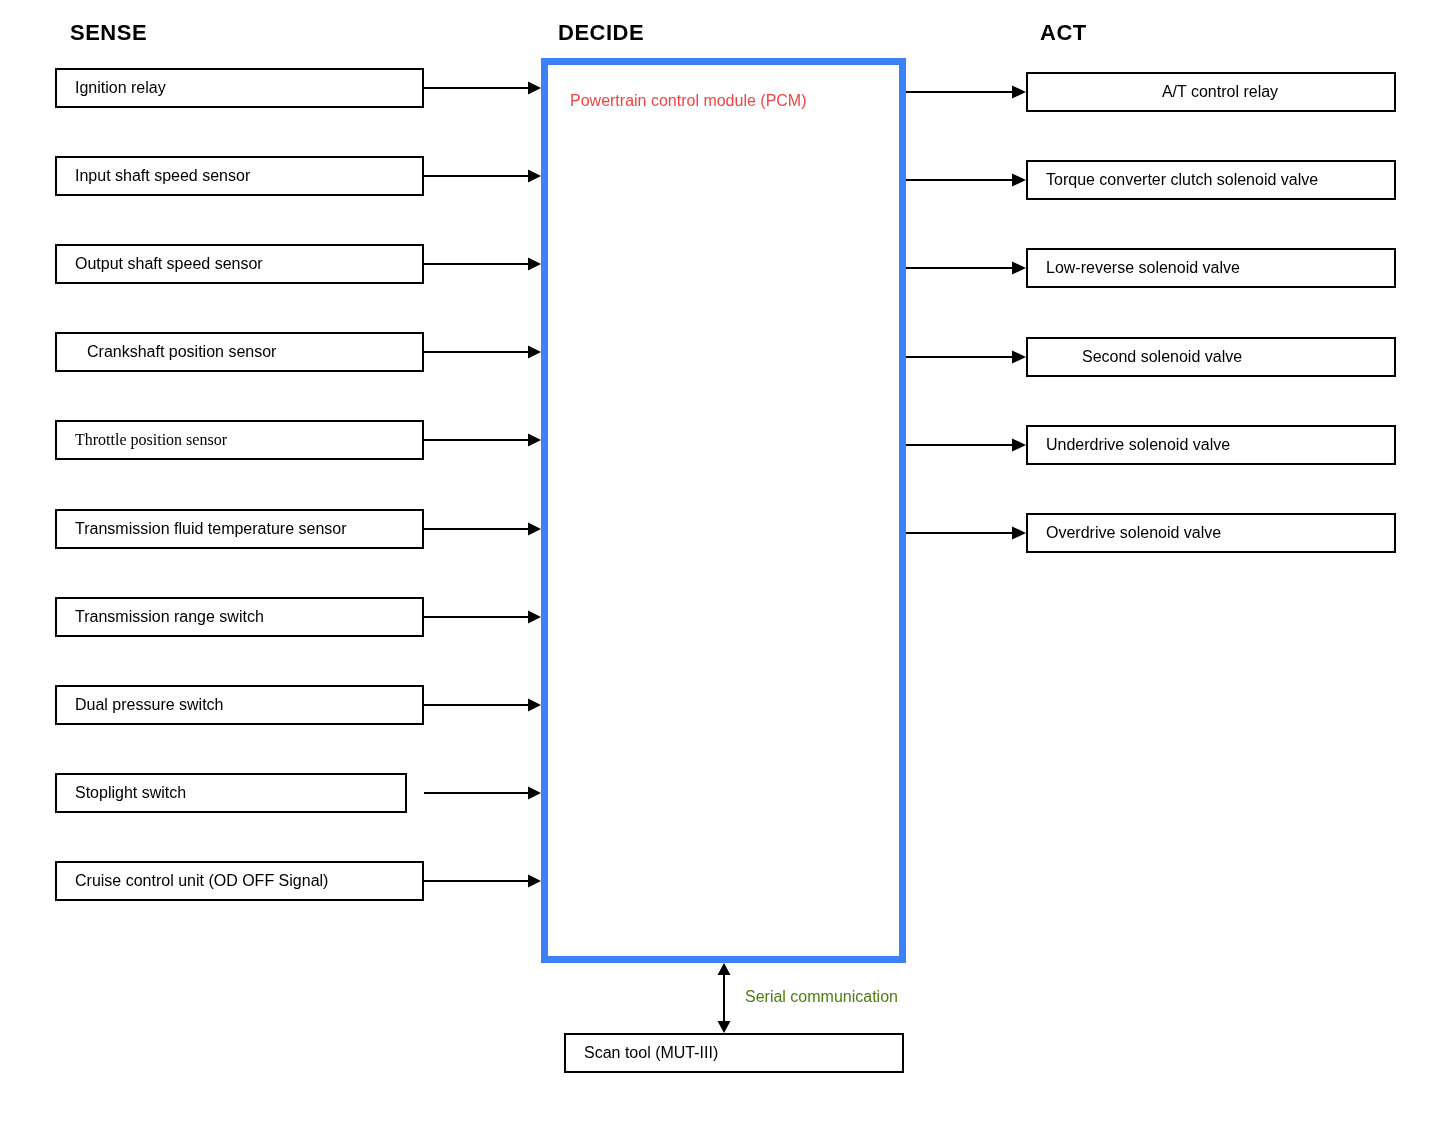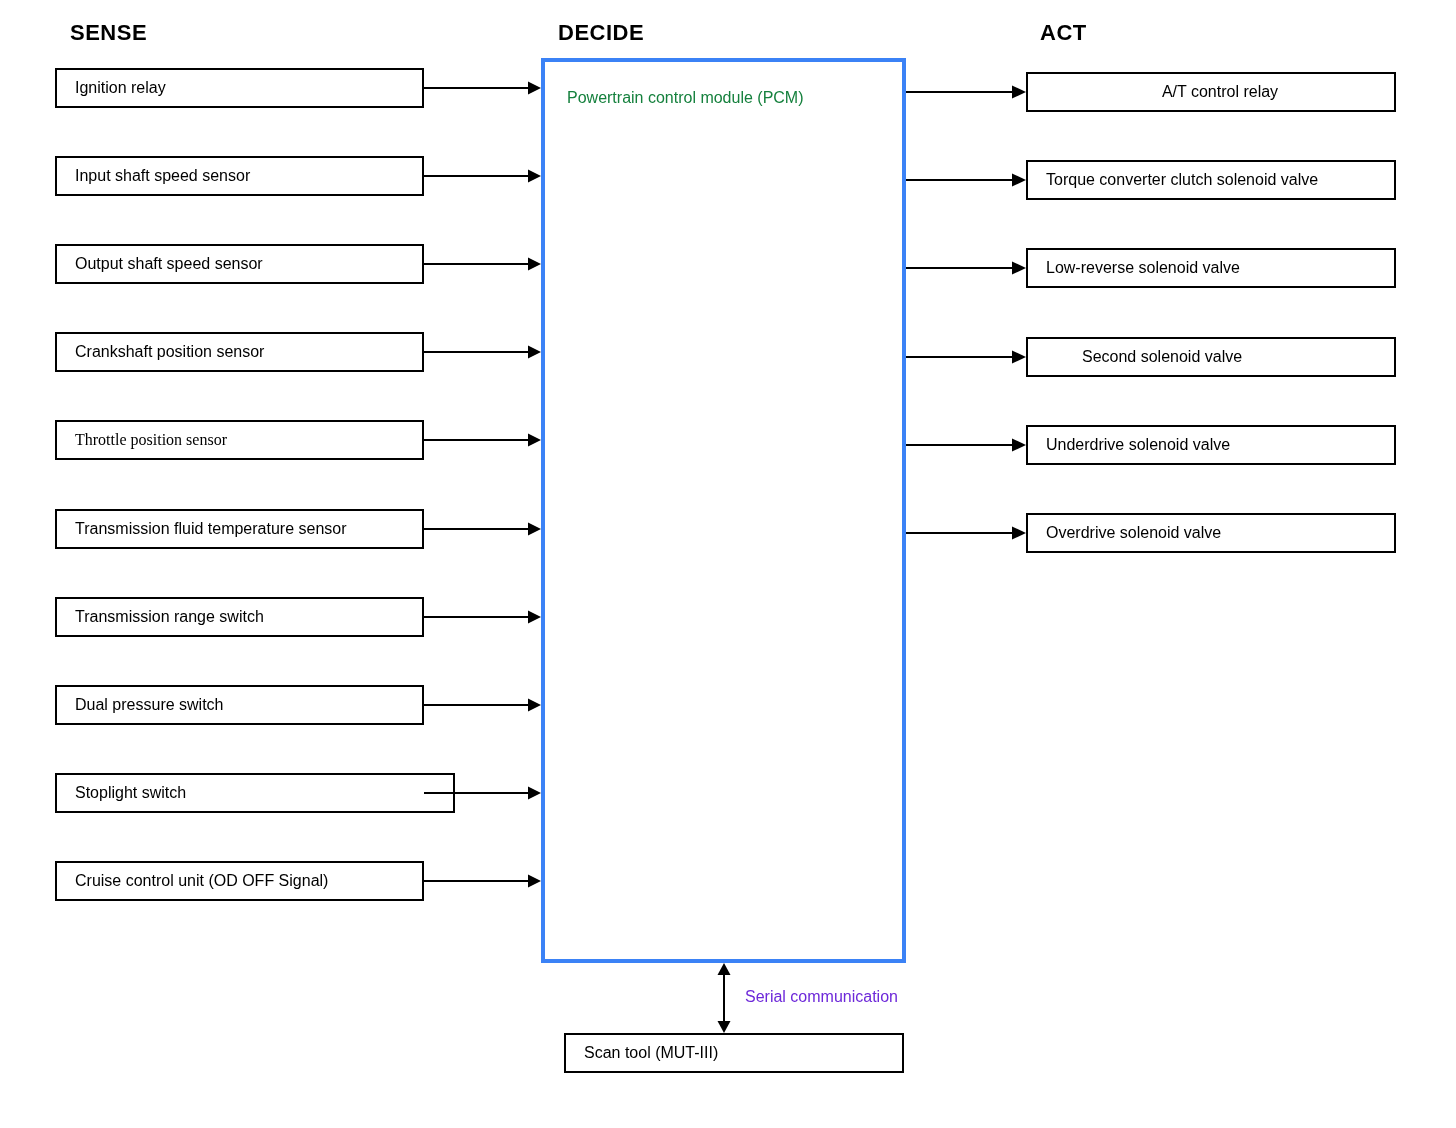--- a/index.html
+++ b/index.html
@@ -36,23 +36,23 @@
   }
   .node-box .node-label {
     font-size: 16px;
     line-height: 1.1;
     white-space: nowrap;
     padding-left: 18px;
   }
   .pcm-box {
     position: absolute;
     box-sizing: border-box;
-    border: 4px solid #3b82f6;
-    background: #ffffff;
-    color: #15803d;
+    border: 7px solid #3b82f6;
+    background: #ffffff;
+    color: #ef4444;
   }
   .pcm-box .pcm-label {
     position: absolute;
     top: 27px;
     left: 22px;
     font-size: 16px;
     line-height: 1.1;
     white-space: nowrap;
   }
   .connector {
@@ -66,21 +66,21 @@
     shape-rendering: crispEdges;
   }
   .edge-head {
     fill: #000000;
     stroke: none;
   }
   .serial-label {
     position: absolute;
     font-size: 16px;
     line-height: 1.1;
-    color: #6d28d9;
+    color: #4d7c0f;
     white-space: nowrap;
   }
 </style>
 </head>
 <body>
 
 <div id="canvas">
 
   <div class="col-header" style="left:70px; top:22px;text-align:right;">SENSE</div>
   <div class="col-header" style="left:558px; top:22px;">DECIDE</div>
@@ -88,36 +88,36 @@
 
   <div class="node-box" style="left:55px; top:68px; width:369px; height:40px;">
     <span class="node-label">Ignition relay</span>
   </div>
   <div class="node-box" style="left:55px; top:156px; width:369px; height:40px;">
     <span class="node-label">Input shaft speed sensor</span>
   </div>
   <div class="node-box" style="left:55px; top:244px; width:369px; height:40px;">
     <span class="node-label">Output shaft speed sensor</span>
   </div>
-  <div class="node-box" style="left:55px; top:332px; width:369px; height:40px;">
+  <div class="node-box" style="left:55px; top:332px; width:369px; height:40px;padding-left:12px;">
     <span class="node-label">Crankshaft position sensor</span>
   </div>
   <div class="node-box" style="left:55px; top:420px; width:369px; height:40px;font-family:Liberation Serif, serif;">
     <span class="node-label">Throttle position sensor</span>
   </div>
   <div class="node-box" style="left:55px; top:509px; width:369px; height:40px;">
     <span class="node-label">Transmission fluid temperature sensor</span>
   </div>
   <div class="node-box" style="left:55px; top:597px; width:369px; height:40px;">
     <span class="node-label">Transmission range switch</span>
   </div>
   <div class="node-box" style="left:55px; top:685px; width:369px; height:40px;">
     <span class="node-label">Dual pressure switch</span>
   </div>
-  <div class="node-box" style="left:55px; top:773px; width:400px; height:40px;text-align:center;">
+  <div class="node-box" style="left:55px; top:773px; width:352px; height:40px;text-align:center;">
     <span class="node-label">Stoplight switch</span>
   </div>
   <div class="node-box" style="left:55px; top:861px; width:369px; height:40px;">
     <span class="node-label">Cruise control unit (OD OFF Signal)</span>
   </div>
 
   <div class="pcm-box" style="left:541px; top:58px; width:365px; height:905px;">
     <span class="pcm-label">Powertrain control module (PCM)</span>
   </div>
 

